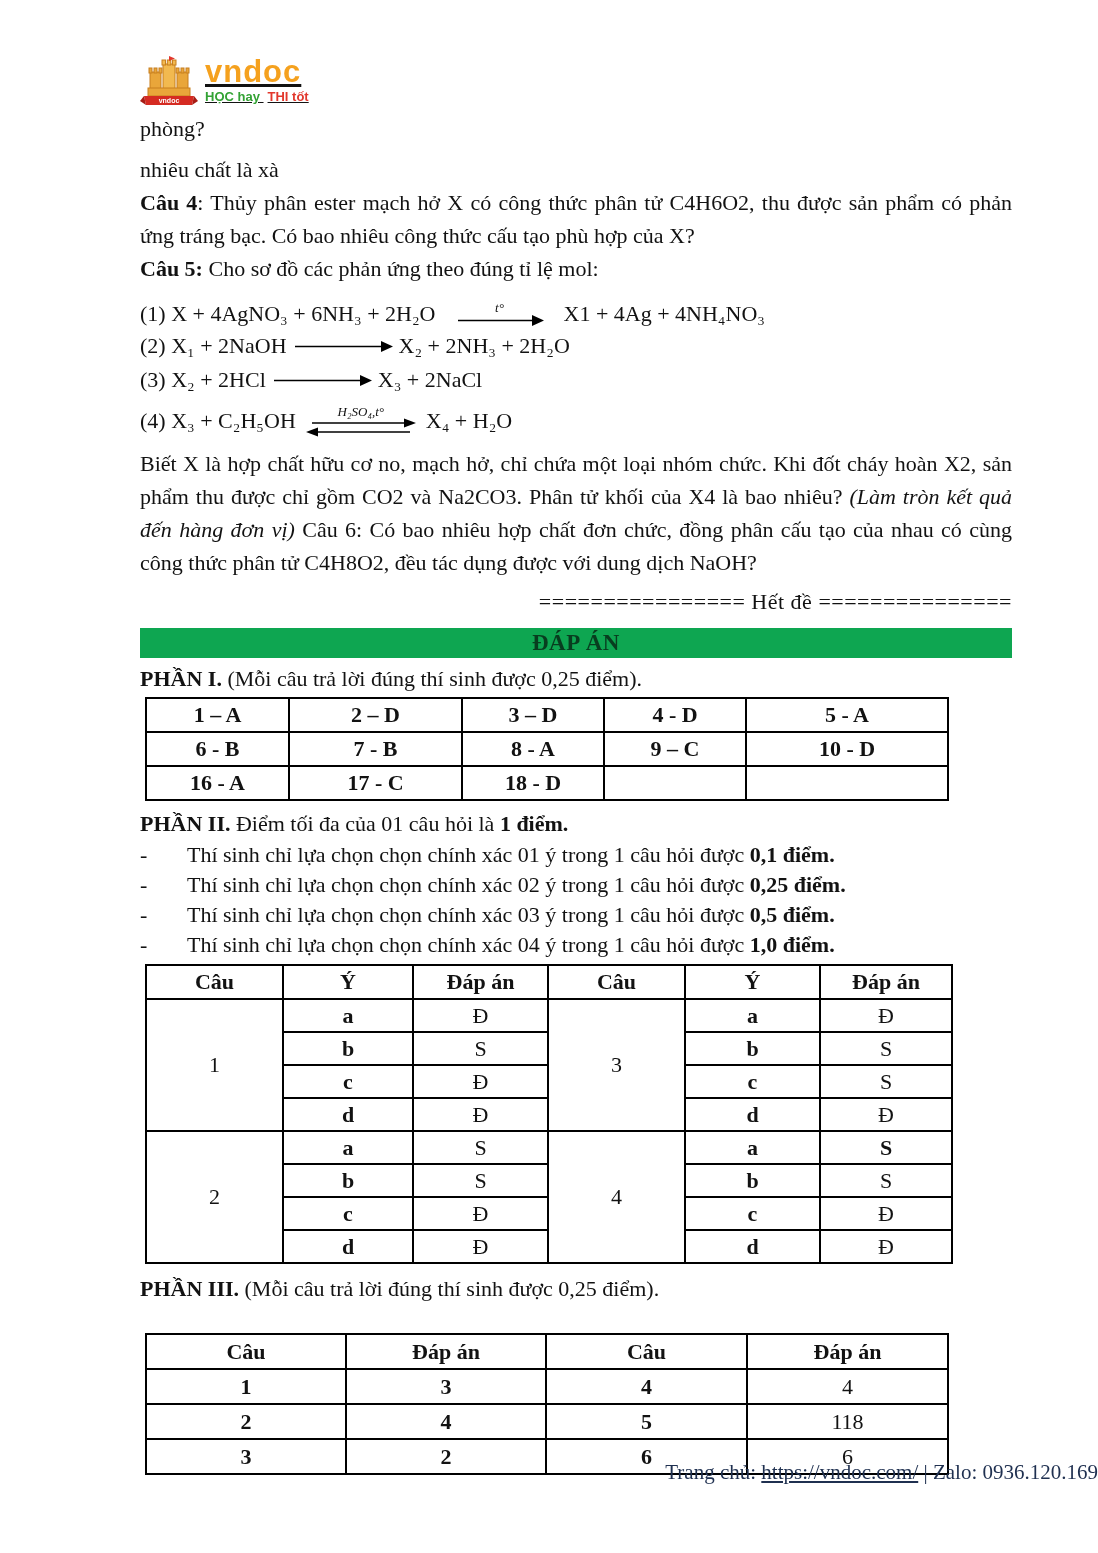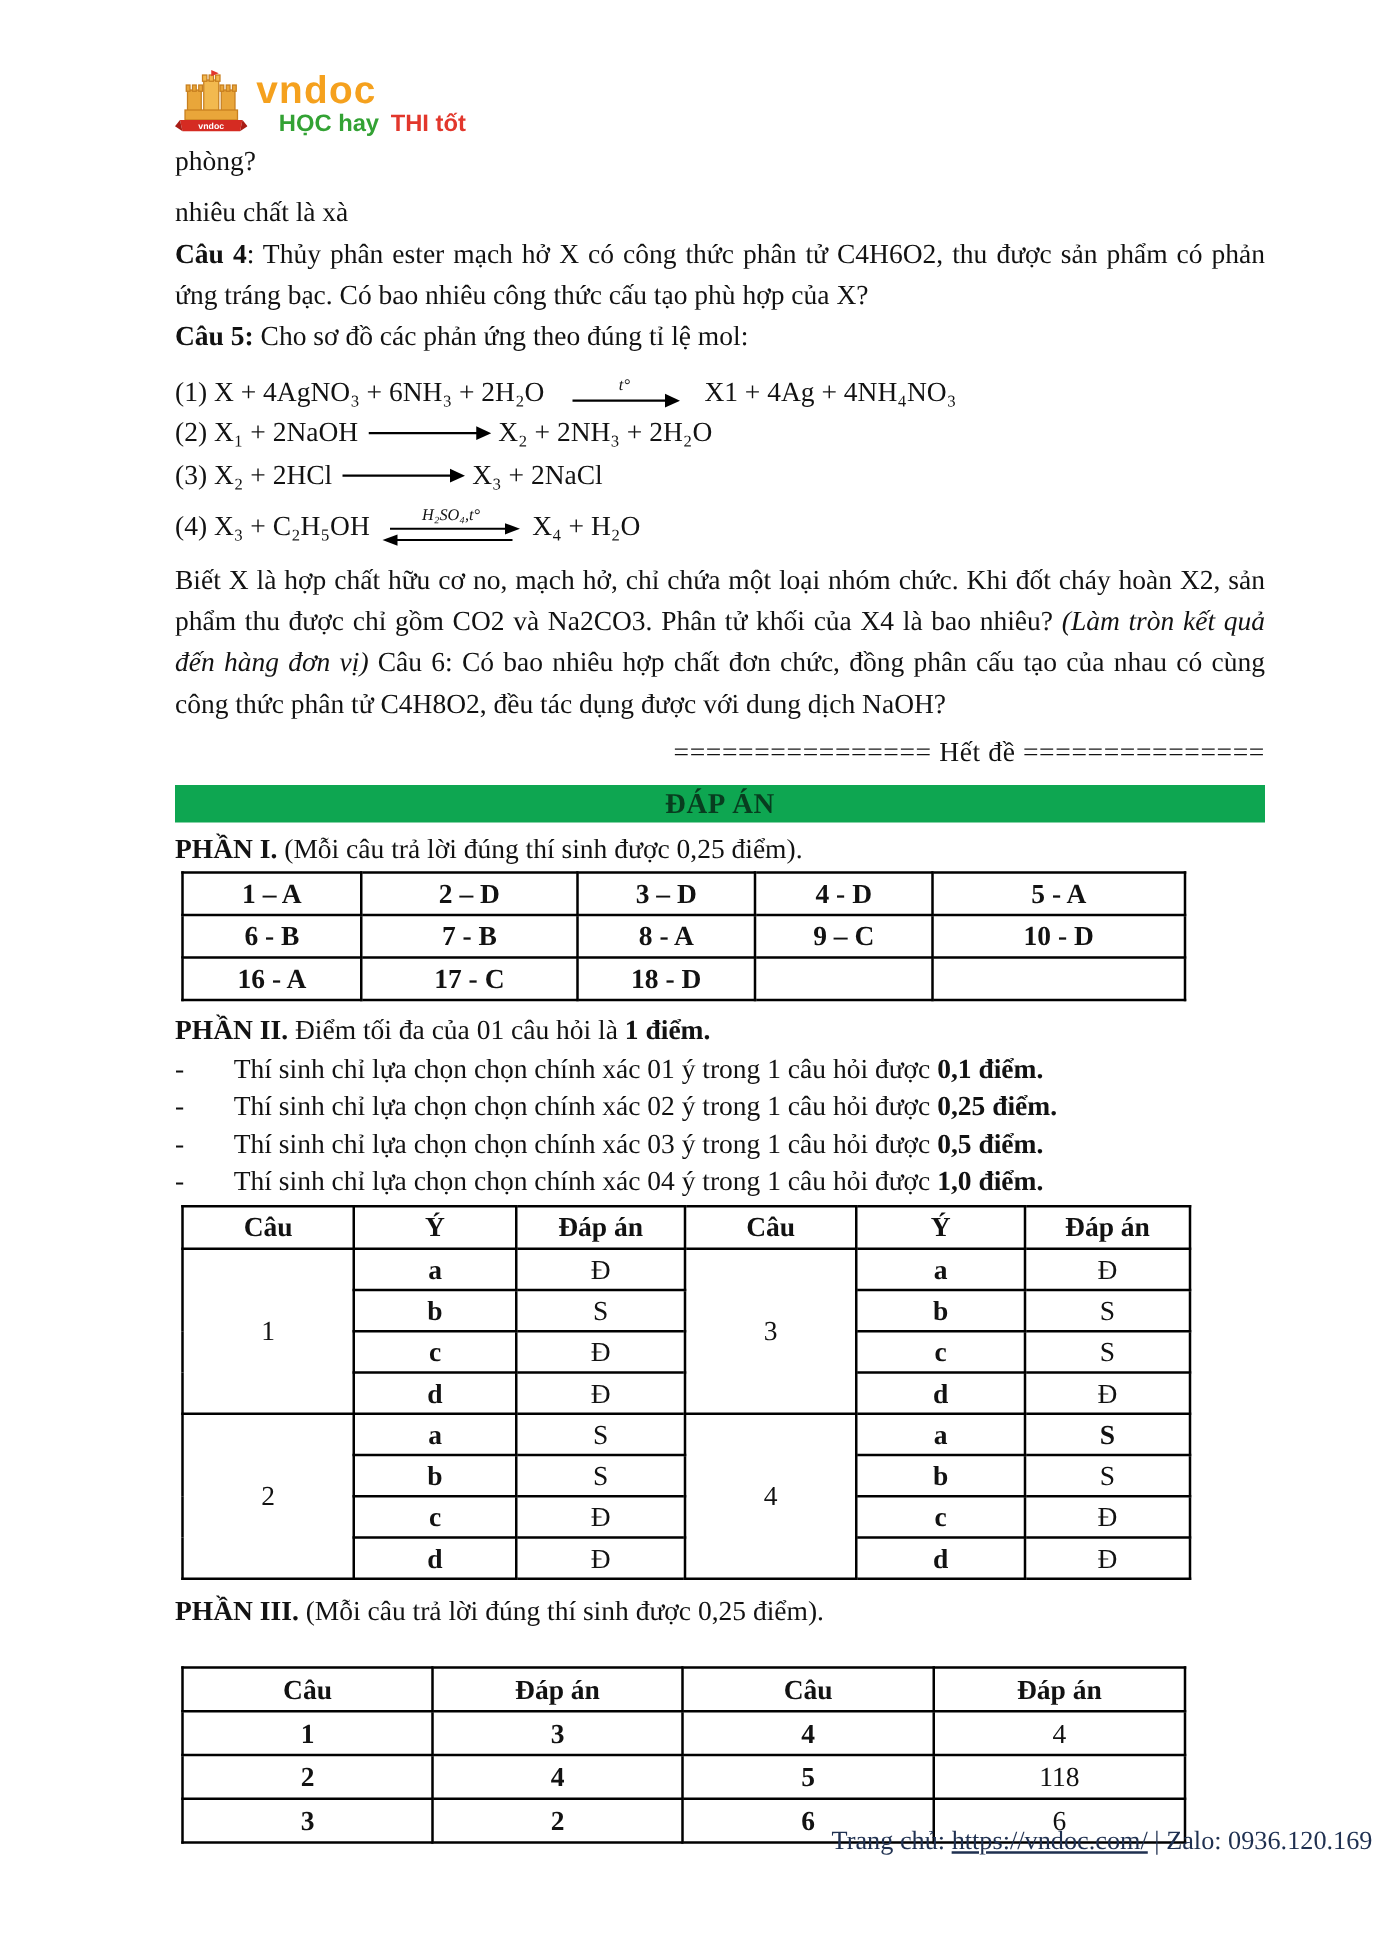--- a/index.html
+++ b/index.html
@@ -6,27 +6,27 @@
   body{
     width:1098px;height:1553px;
     font-family:"Liberation Serif","DejaVu Serif",serif;
     font-size:22px;color:#121212;
     -webkit-font-smoothing:antialiased;
   }
   .page{position:relative;width:1098px;height:1553px;overflow:hidden;background:#fff;}
   .content{margin:0 86px 0 140px;}
 
   
-  .logo{display:flex;align-items:flex-start;gap:7px;margin:56px 0 0 140px;height:56px;}
+  .logo{display:flex;align-items:flex-start;gap:7px;margin:56px 0 0 140px;height:56px;text-decoration:underline;}
   .logo-text{display:flex;flex-direction:column;line-height:1;}
   .brand{
     font-family:"Liberation Sans","DejaVu Sans",sans-serif;
     font-weight:bold;font-size:31px;letter-spacing:1px;color:#F5A11E;
   }
-  .tagline{font-family:"Liberation Sans","DejaVu Sans",sans-serif;font-weight:bold;font-size:19px;margin-top:3px;margin-left:18px;}
+  .tagline{font-family:"Liberation Sans","DejaVu Sans",sans-serif;font-weight:bold;font-size:13px;margin-top:3px;}
   .tag-green{color:#33A234;}
   .tag-red{color:#E2372C;margin-left:4px;}
 
   
   .line{line-height:33px;}
   .para{line-height:33px;text-align:justify;}
   .b{font-weight:bold;}
   .i{font-style:italic;}
 
   

